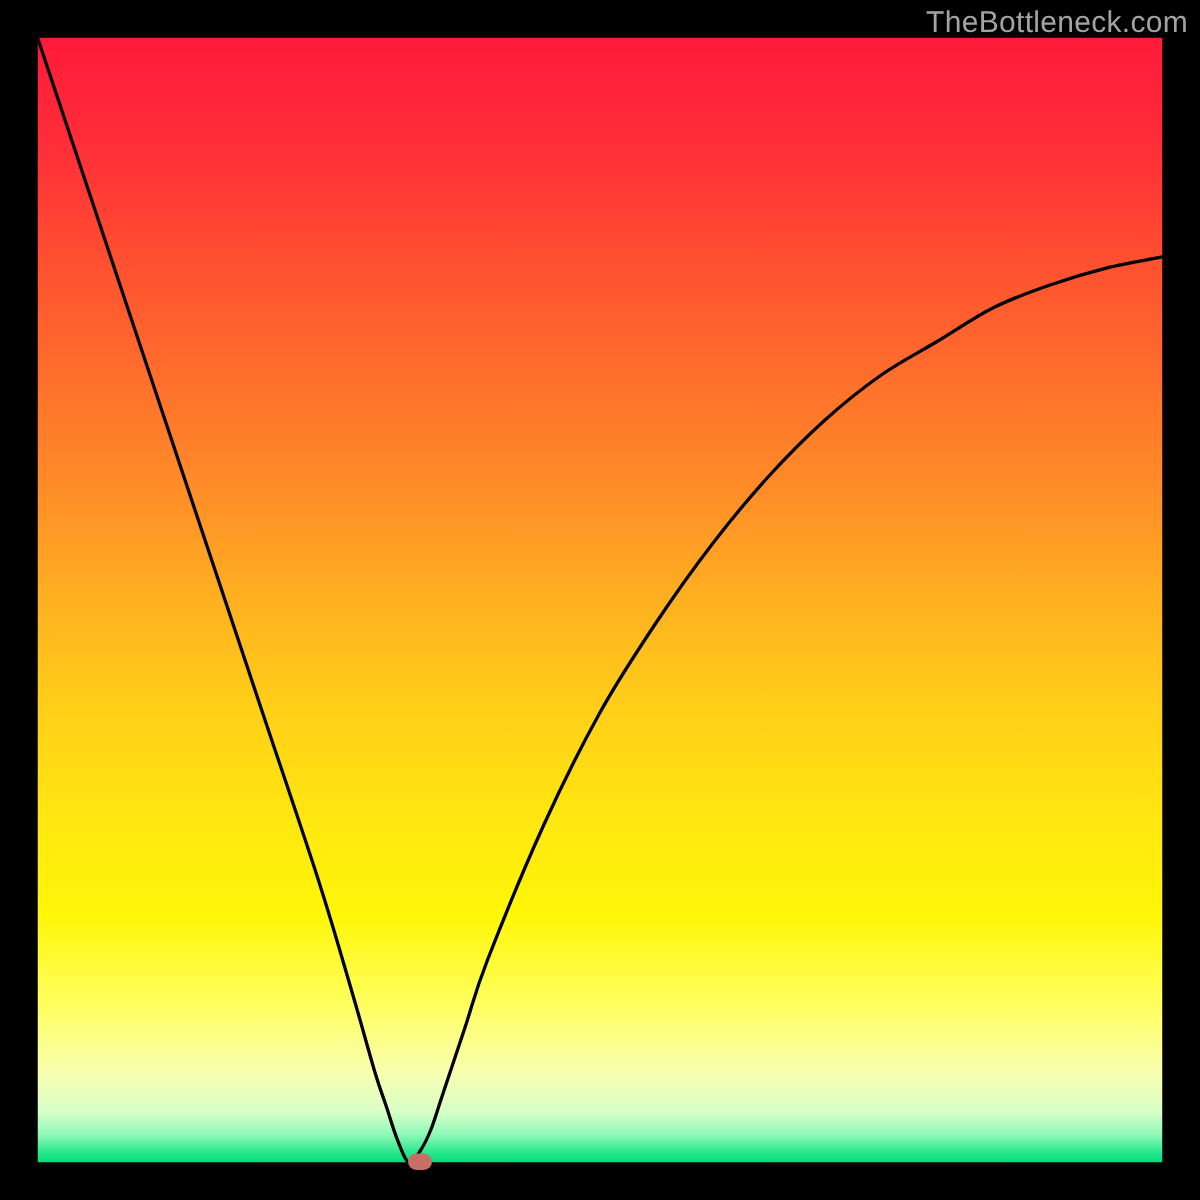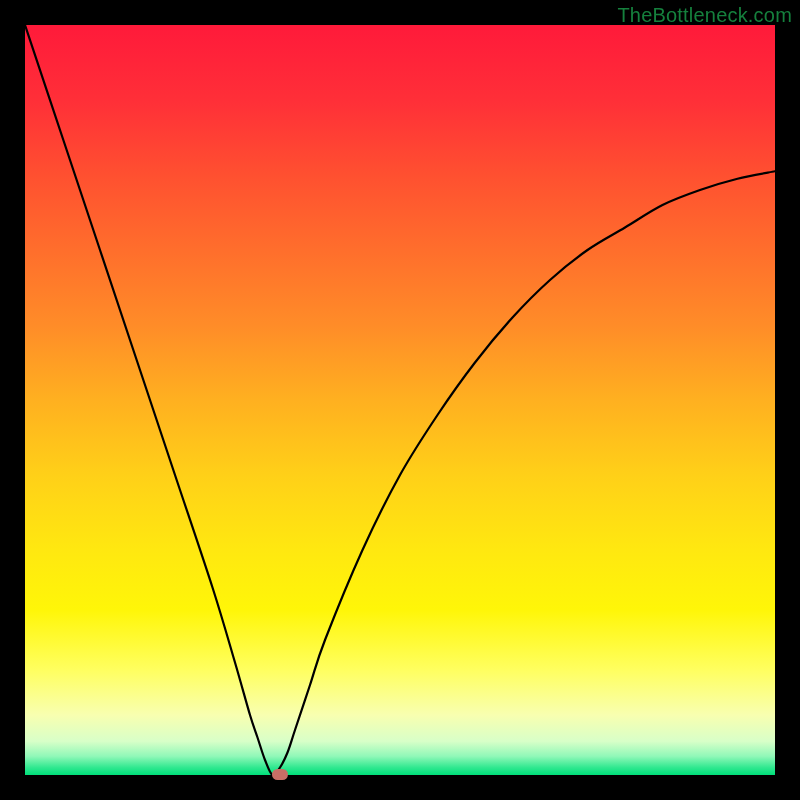--- a/index.html
+++ b/index.html
@@ -30,21 +30,21 @@
     position: absolute;
     left: 0;
     top: 0;
     width: 750px;
     height: 750px;
   }
   .watermark {
     position: absolute;
     top: 4px;
     right: 8px;
-    color: #15803d;
+    color: #a3a3a3;
     font-size: 20px;
     font-weight: 500;
     letter-spacing: 0.2px;
   }
   .marker {
     position: absolute;
     width: 16px;
     height: 11px;
     background: #c96e66;
     border-radius: 6px;

